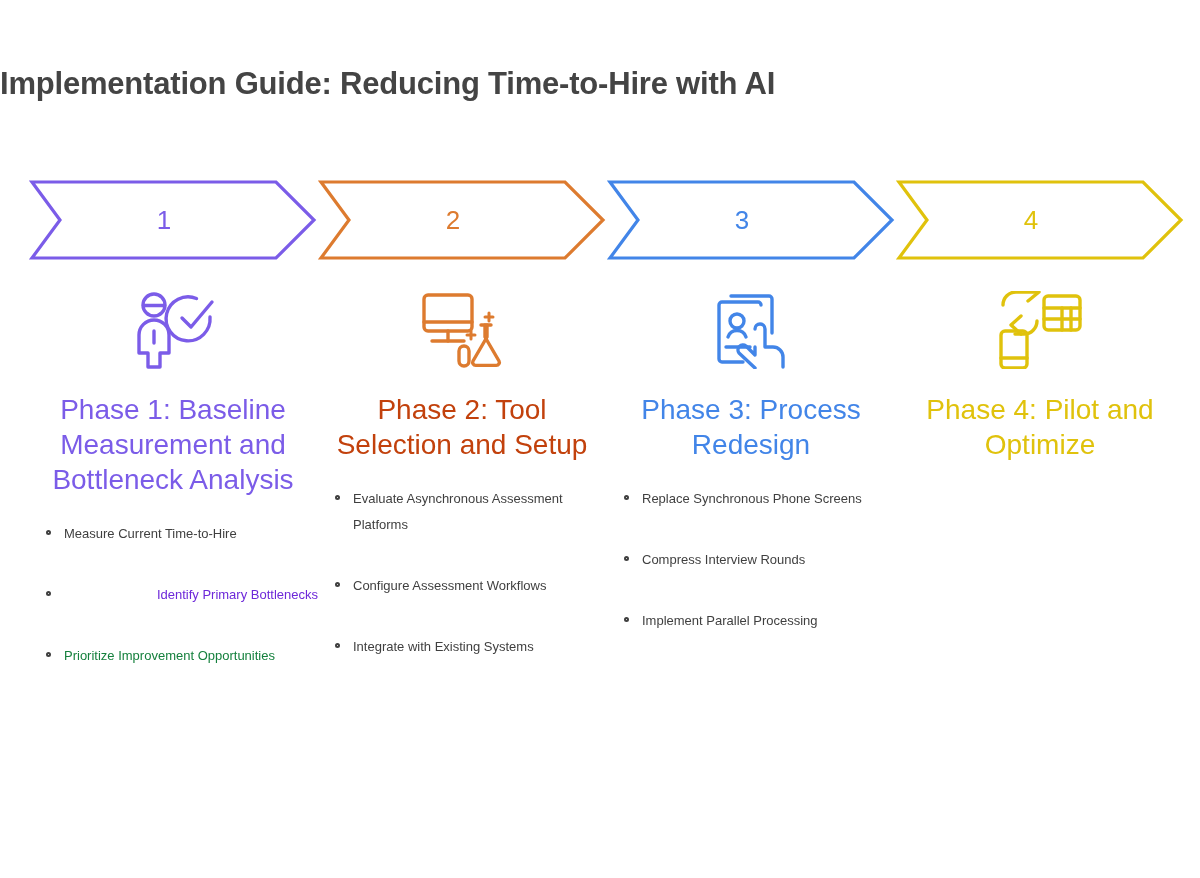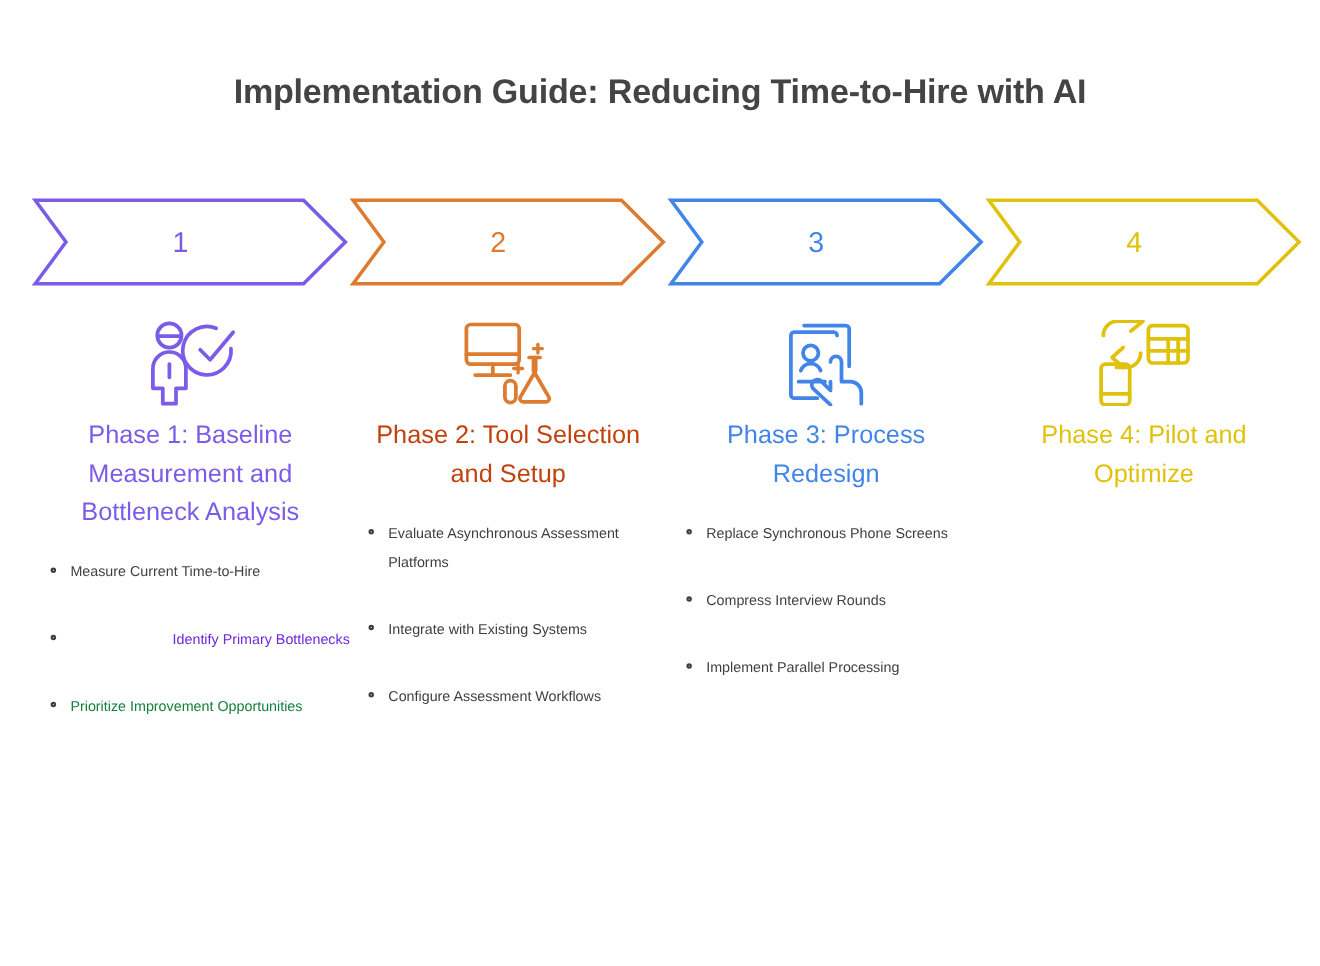--- a/index.html
+++ b/index.html
@@ -13,21 +13,21 @@
     position: relative;
     font-family: "Liberation Sans", sans-serif;
     overflow: hidden;
   }
 
   #page-title {
     position: absolute;
     top: 66px;
     left: 0;
     width: 1200px;
-    text-align: center;
+    text-align: left;
     font-size: 31px;
     font-weight: bold;
     color: #444444;
     letter-spacing: -0.2px;
   }
 
   
   .phase-col {
     position: absolute;
     top: 178px;
@@ -67,23 +67,23 @@
     height: 92px;
     margin-top: 22px;
     display: flex;
     align-items: center;
     justify-content: center;
   }
   .icon-wrap svg { display: block; }
 
   
   .phase-heading {
-    margin-top: 2px;
+    margin-top: 16px;
     text-align: center;
-    font-size: 23px;
+    font-size: 28px;
     line-height: 35px;
     font-weight: 400;
     padding: 0 6px;
   }
 
   
   .bullet-list {
     margin: 24px 0 0 0;
     padding: 0;
     list-style: none;
@@ -180,25 +180,25 @@
 
   <div class="phase-heading" style="color: #c2410c;">Phase 2: Tool Selection and Setup</div>
 
   <ul class="bullet-list">
     <li class="bullet-item" style="color: rgb(63, 63, 63);">
       <span class="bullet-dot" style="border-color: rgb(63, 63, 63);"></span>
       <span class="bullet-text">Evaluate Asynchronous Assessment Platforms</span>
     </li>
     <li class="bullet-item" style="color: rgb(63, 63, 63);">
       <span class="bullet-dot" style="border-color: rgb(63, 63, 63);"></span>
+      <span class="bullet-text">Configure Assessment Workflows</span>
+    </li>
+    <li class="bullet-item" style="color: rgb(63, 63, 63);">
+      <span class="bullet-dot" style="border-color: rgb(63, 63, 63);"></span>
       <span class="bullet-text">Integrate with Existing Systems</span>
-    </li>
-    <li class="bullet-item" style="color: rgb(63, 63, 63);">
-      <span class="bullet-dot" style="border-color: rgb(63, 63, 63);"></span>
-      <span class="bullet-text">Configure Assessment Workflows</span>
     </li>
   </ul>
 </div>
 
 <div class="phase-col c2">
 
   <div class="chev-wrap">
     <svg class="chev-svg" viewBox="0 0 290 84">
       <polygon points="4,4 248,4 286,42 248,80 4,80 32,42" fill="none" stroke="#4285E8" stroke-width="3.2" stroke-linejoin="miter"></polygon>
     </svg>

